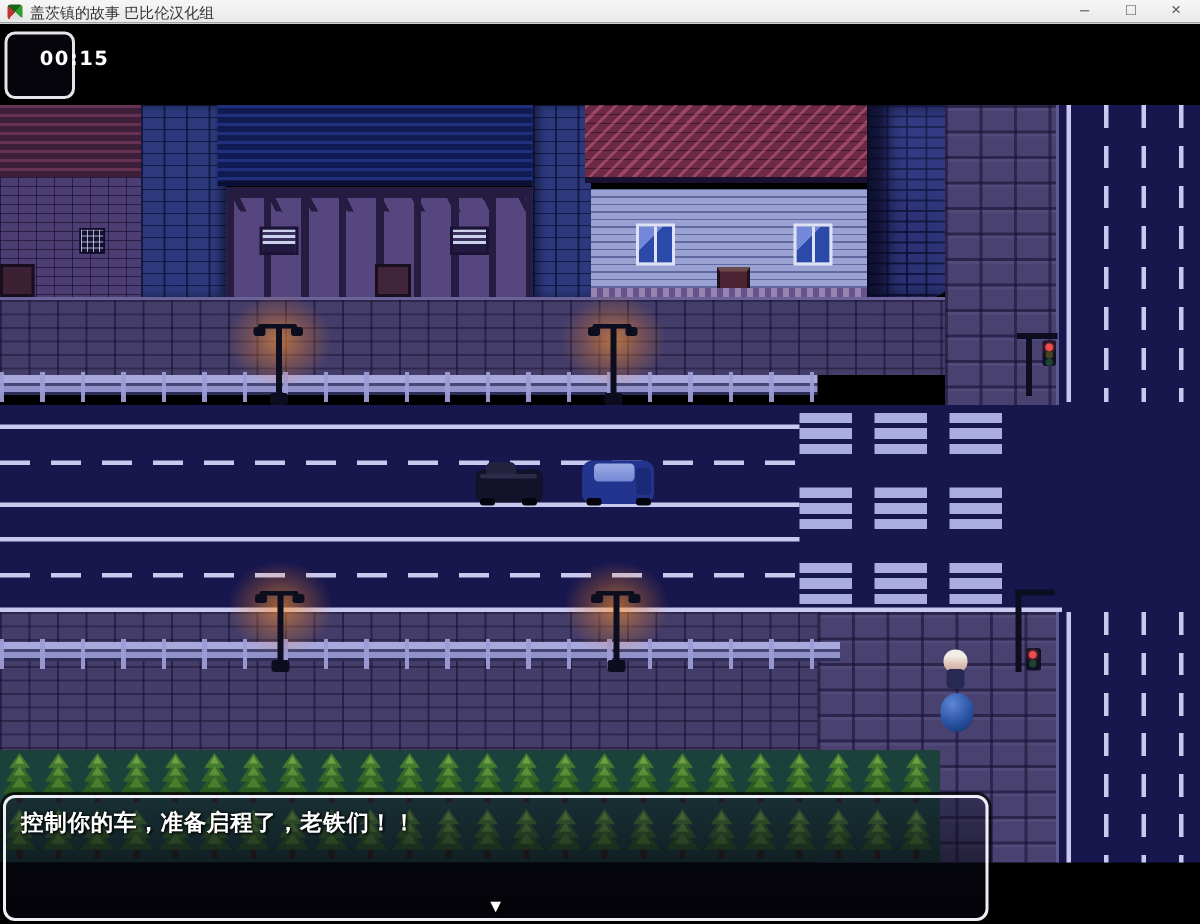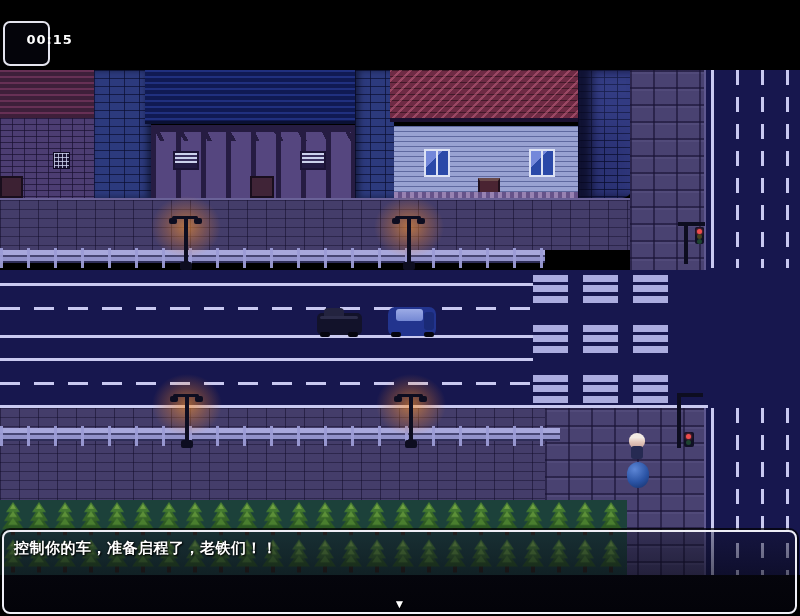--- a/index.html
+++ b/index.html
@@ -87,21 +87,21 @@
       linear-gradient(90deg, transparent 0 10px, #dde2f4 10px 12px, transparent 12px),
       linear-gradient(135deg,#7488da 0 35%, #2b49a8 35%); }
   .door { background:#3c2133; border:2px solid #190e1d; }
   .doorC { background:#4a2432; border:2px solid #20101c; border-top:3px solid #6a4a4a; }
 
   .clockbox { left:3px; top:21px; width:47px; height:45px; border:2px solid #e4e4ee;
     border-radius:7px; background:rgba(8,8,18,.55); box-shadow:0 0 0 2px rgba(0,0,0,.75);
     color:#fff; font-weight:bold; font-size:13px; text-align:center; padding-top:9px;
     font-family:"DejaVu Sans", sans-serif; letter-spacing:1px; }
 
-  .msgbox { left:2px; top:530px; width:795px; height:84px; border:2px solid #eeeef6;
+  .msgbox { left:2px; top:530px; width:657px; height:84px; border:2px solid #eeeef6;
     border-radius:8px; box-shadow:0 0 0 2px rgba(0,0,0,.7);
     background:linear-gradient(180deg, rgba(18,18,40,.38), rgba(4,4,12,.75)); }
   .msg-text { left:10px; top:7px; color:#fff; font-weight:bold; font-size:15px;
     letter-spacing:.5px; text-shadow:1px 1px 2px #000, 0 0 2px #000; white-space:nowrap; }
   .msg-cursor { left:50%; bottom:1px; transform:translateX(-50%); color:#fff;
     font-size:12px; text-shadow:1px 1px 1px #000; }
 
   .npc-head { left:629px; top:417px; width:16px; height:15px; border-radius:50% 50% 42% 42%;
     background:linear-gradient(#f3ece4 30%, #e3c7bc 60%, #c9a39c); }
   .npc-body { left:631px; top:430px; width:12px; height:13px; border-radius:3px; background:#262a52; }
@@ -123,20 +123,27 @@
   .tl-box { background:#101024; border-radius:2px; }
   .dot { width:5px; height:5px; border-radius:50%; position:absolute; left:2px; }
   .dot.r { background:#ef4d4d; box-shadow:0 0 3px #ef4d4d; }
   .dot.y { background:#4a4220; } .dot.g { background:#1d4430; }
 </style>
 </head>
 <body>
 
 <div id="stage">
 
+  <div class="titlebar">
+    <div class="app-icon"></div>
+    <div class="tb-title">盖茨镇的故事 巴比伦汉化组</div>
+    <div class="tb-btn tb-min">–</div>
+    <div class="tb-btn tb-max">□</div>
+    <div class="tb-btn tb-close">×</div>
+  </div>
 
   <div style="left:0;top:16px;width:800px;height:600px;">
 
     <div class="roof-maroon" style="left:0;top:54px;width:99px;height:48px;"></div>
     <div class="brickp" style="left:0;top:102px;width:94px;height:80px;"></div>
     <div class="winA" style="left:53px;top:136px;width:17px;height:17px;"></div>
     <div class="door" style="left:0;top:160px;width:23px;height:22px;"></div>
 
     <div class="stone" style="left:94px;top:54px;width:57px;height:128px;box-shadow:inset -4px 0 6px rgba(0,0,10,.5);"></div>
 

